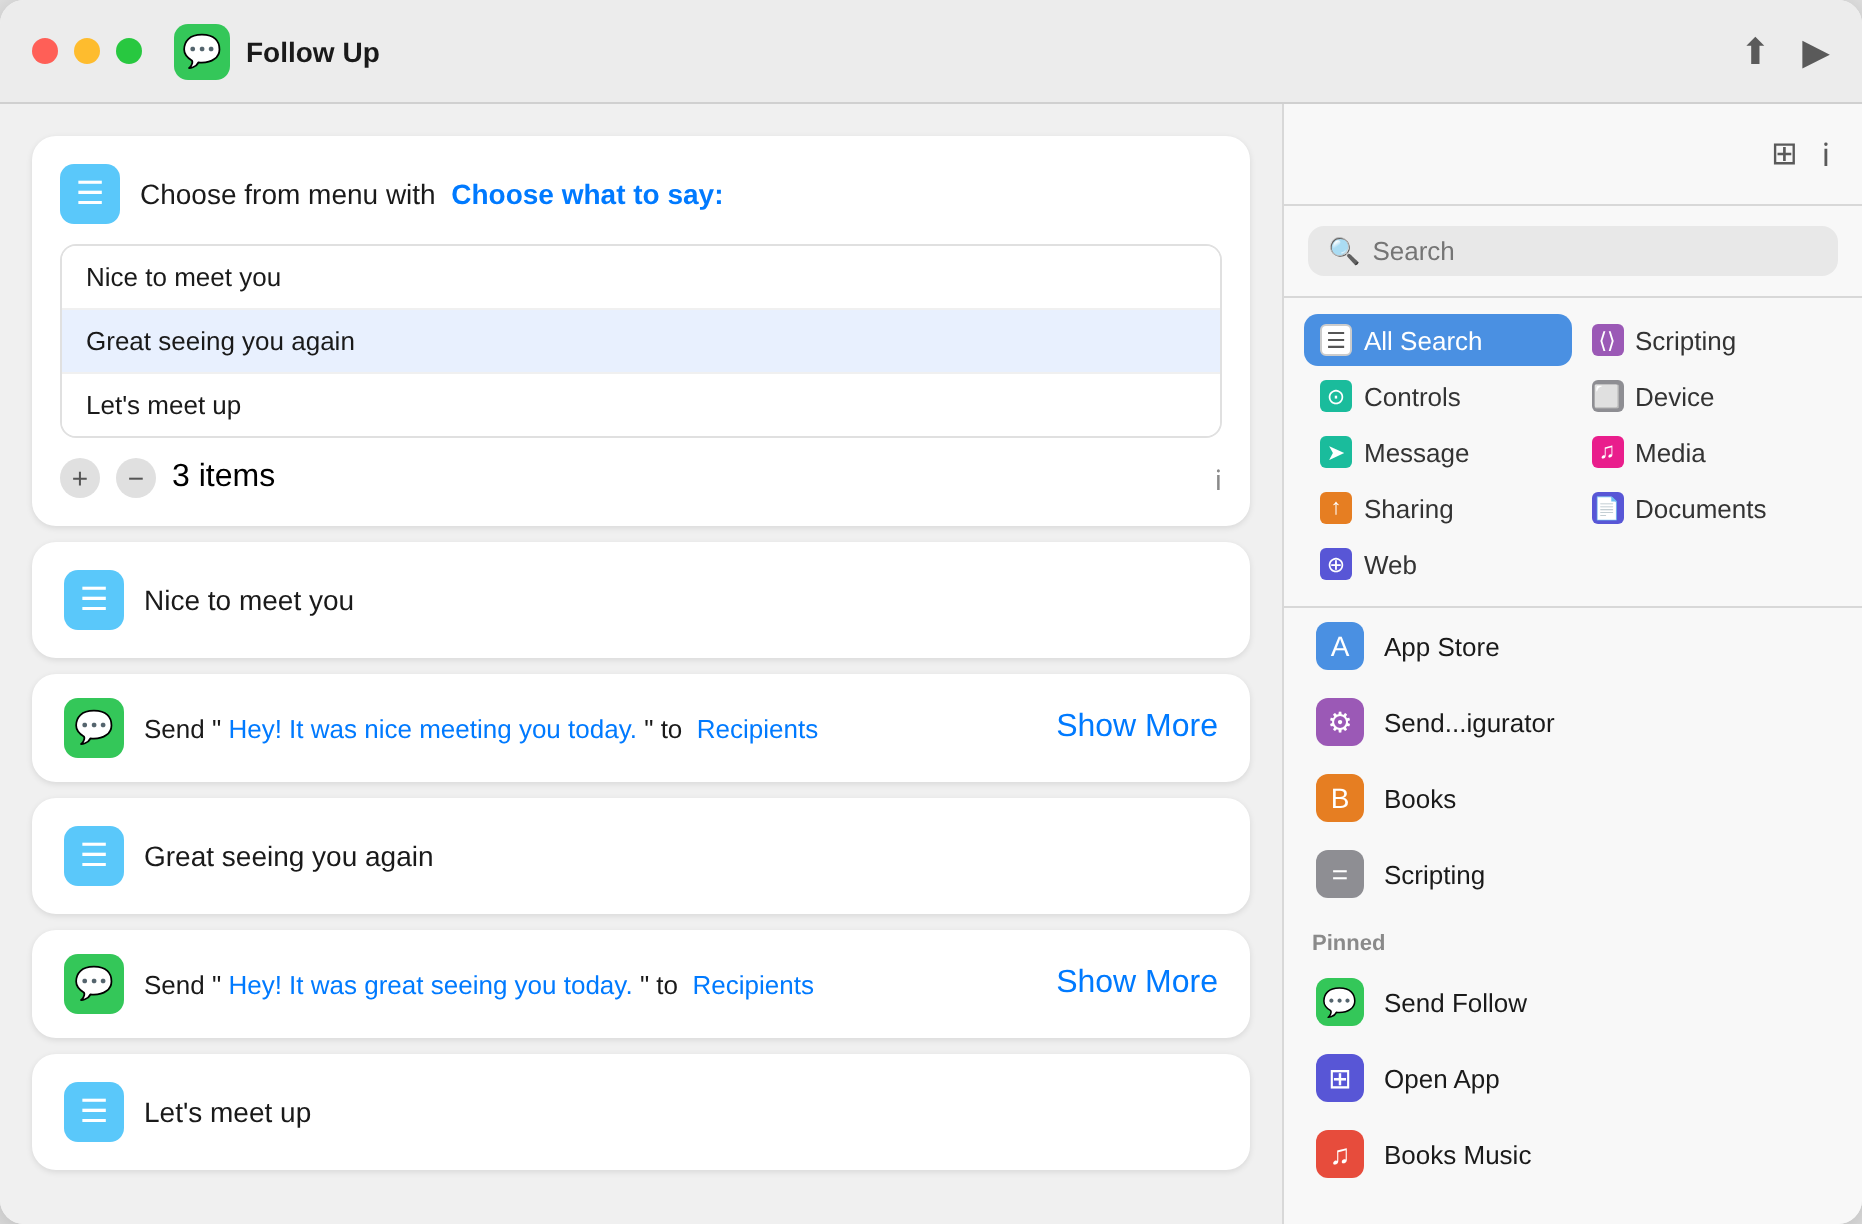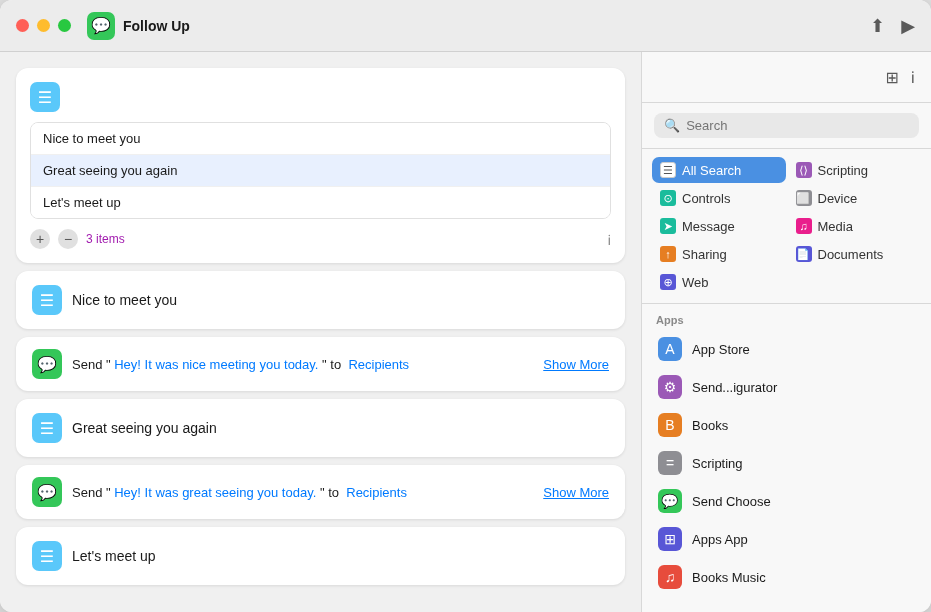--- a/index.html
+++ b/index.html
@@ -279,22 +279,22 @@
       background: #e0e0e0;
       display: flex;
       align-items: center;
       justify-content: center;
       font-size: 14px;
       cursor: pointer;
       color: #555;
       border: none;
     }
     .items-count {
-      font-size: 12px;
-      color: #a21caf;
+      font-size: 16px;
+      color: #000000;
     }
     .info-btn {
       margin-left: auto;
       color: #8a8a8a;
       font-size: 14px;
       cursor: pointer;
     }
 
     
     .section-card {
@@ -349,27 +349,26 @@
     .send-text {
       font-size: 13px;
       color: #1a1a1a;
       flex: 1;
     }
     .send-text .blue-text {
       color: #007aff;
       font-weight: 500;
     }
     .show-more-btn {
-      font-size: 13px;
+      font-size: 16px;
       color: #007aff;
       cursor: pointer;
       white-space: nowrap;
       background: none;
       border: none;
-      text-decoration: underline;
     }
 
     .titlebar-right-icons {
       display: flex;
       gap: 16px;
       align-items: center;
     }
 
     .panel-top-icons {
       display: flex;
@@ -407,20 +406,24 @@
     </div>
   </div>
 
   <div class="main-content">
 
     <div class="workflow-panel">
 
       <div class="workflow-card header-card">
         <div class="choose-menu-header">
           <div class="choose-menu-icon">☰</div>
+          <span class="choose-menu-title">
+            <span>Choose from menu with</span>
+            &nbsp;<span class="choose-menu-link">Choose what to say:</span>
+          </span>
         </div>
         <div class="menu-items-list">
           <div class="menu-list-item">Nice to meet you</div>
           <div class="menu-list-item selected">Great seeing you again</div>
           <div class="menu-list-item">Let's meet up</div>
         </div>
         <div class="card-footer">
           <button class="footer-btn">+</button>
           <button class="footer-btn">−</button>
           <span class="items-count">3 items</span>
@@ -515,45 +518,45 @@
           <span>Documents</span>
         </div>
         <div class="category-item">
           <div class="cat-icon indigo">⊕</div>
           <span>Web</span>
         </div>
       </div>
 
       <div class="actions-list">
 
-        <div class="section-label">Apps</div>
         <div class="action-item">
           <div class="action-icon" style="background:#4a90e2;color:white;">A</div>
           <span>App Store</span>
         </div>
         <div class="action-item">
           <div class="action-icon" style="background:#9b59b6;color:white;">⚙</div>
           <span>Send...igurator</span>
         </div>
         <div class="action-item">
           <div class="action-icon" style="background:#e67e22;color:white;">B</div>
           <span>Books</span>
         </div>
         <div class="action-item">
           <div class="action-icon" style="background:#8e8e93;color:white;">=</div>
           <span>Scripting</span>
         </div>
 
+        <div class="section-label">Pinned</div>
         <div class="action-item">
           <div class="action-icon" style="background:#34c759;color:white;">💬</div>
-          <span>Send Choose</span>
+          <span>Send Follow</span>
         </div>
         <div class="action-item">
           <div class="action-icon" style="background:#5856d6;color:white;">⊞</div>
-          <span>Apps App</span>
+          <span>Open App</span>
         </div>
         <div class="action-item">
           <div class="action-icon" style="background:#e74c3c;color:white;">♫</div>
           <span>Books Music</span>
         </div>
 
       </div>
     </div>
   </div>
 </div>

